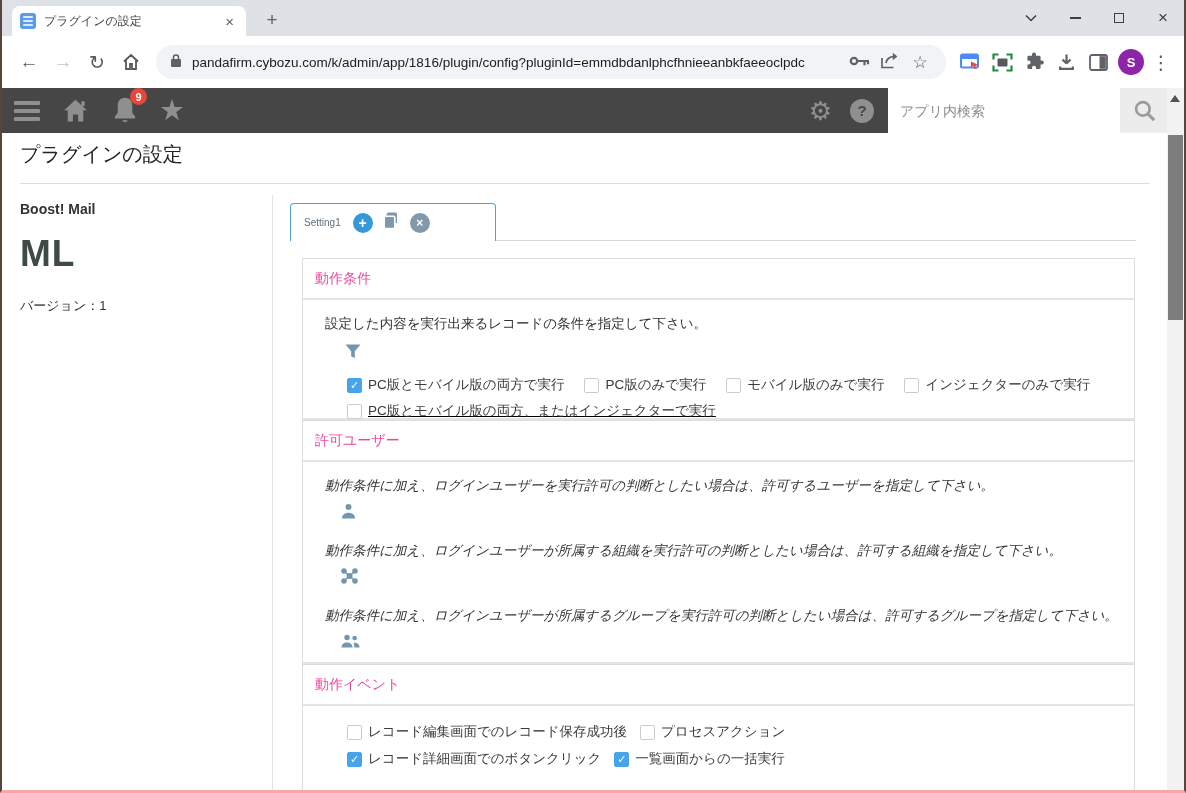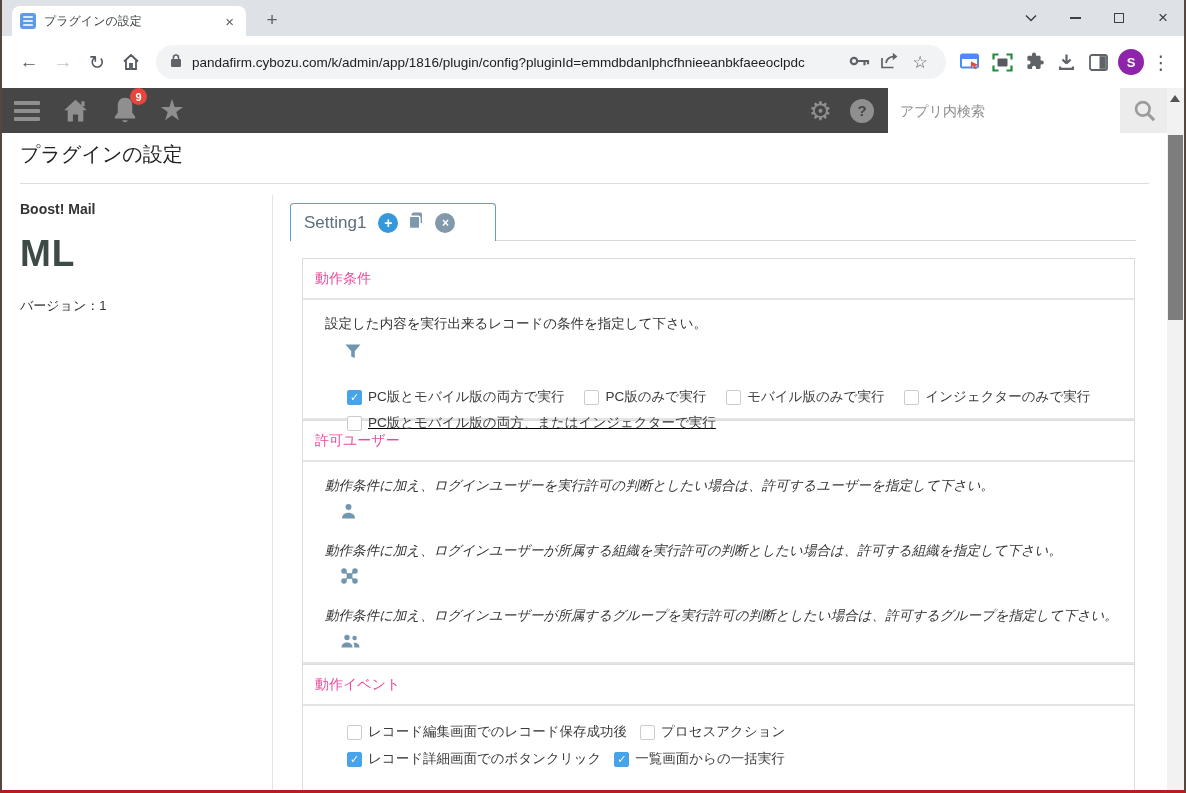--- a/index.html
+++ b/index.html
@@ -1,20 +1,20 @@
 <!DOCTYPE html>
 <html><head>
 <meta charset="utf-8">
 <style>
   * { box-sizing: border-box; }
   body { margin:0; background:#888; }
   .window{
     position:relative; width:1186px; height:793px; overflow:hidden;
     font-family:"Liberation Sans","DejaVu Sans",sans-serif; background:#fff;
-    border-left:2px solid #55463e; border-right:2px solid #55463e; border-bottom:3px solid #b91c1c;
+    border-left:2px solid #55463e; border-right:2px solid #55463e; border-bottom:3px solid #fca5a5;
   }
   
   .titlebar{position:absolute;top:0;left:0;right:0;height:36px;background:#dee1e6;}
   .btab{position:absolute;left:10px;top:6px;width:234px;height:30px;background:#fff;border-radius:8px 8px 0 0;display:flex;align-items:center;padding:0 8px;}
   .favicon{width:16px;height:16px;border-radius:3px;background:#5c9ce6;display:flex;flex-direction:column;justify-content:center;gap:2px;padding:0 3px;margin-right:8px;flex:none;}
   .favicon i{display:block;height:2px;background:#d9eafc;border-radius:1px;}
   .btab-title{font-size:12px;color:#3c4043;flex:1;white-space:nowrap;overflow:hidden;}
   .btab-close{font-size:15px;color:#5f6368;padding:0 4px;cursor:default;}
   .newtab{position:absolute;left:256px;top:6px;width:28px;height:28px;display:flex;align-items:center;justify-content:center;font-size:19px;color:#5f6368;}
   .wcontrols{position:absolute;right:6px;top:0;height:36px;display:flex;align-items:center;}
@@ -54,35 +54,35 @@
   .page{position:absolute;top:133px;left:0;right:17px;bottom:0;background:#fff;}
   .page-title{position:absolute;left:18px;top:8px;font-size:20px;font-weight:normal;color:#222;margin:0;}
   .title-divider{position:absolute;left:18px;right:18px;top:50px;height:1px;background:#ddd;}
   .side{position:absolute;left:18px;top:68px;width:235px;}
   .side-name{font-size:14px;font-weight:bold;color:#333;}
   .side-logo{font-size:37px;font-weight:bold;color:#3d4a45;margin-top:16px;letter-spacing:1px;}
   .side-version{font-size:13px;color:#333;margin-top:22px;}
   .side-divider{position:absolute;left:270px;top:62px;bottom:0;width:1px;background:#e3e3e3;}
   .main{position:absolute;left:288px;top:70px;width:860px;bottom:0;overflow:hidden;}
   .ptab{position:relative;z-index:2;width:206px;height:38px;background:#fff;border:1px solid #51a2d6;border-bottom:none;border-radius:4px 4px 0 0;display:flex;align-items:center;padding:0 13px;gap:9px;}
-  .ptab-label{font-size:17px;color:#5d6f7b;margin-right:3px;}
+  .ptab-label{font-size:10px;color:#5d6f7b;margin-right:3px;}
   .circle-btn{width:20px;height:20px;border-radius:50%;color:#fff;display:flex;align-items:center;justify-content:center;font-size:14px;font-weight:bold;line-height:1;flex:none;}
   .circle-btn.plus{background:#3598db;}
   .circle-btn.xc{background:#8299ab;font-size:12px;}
   .strip-line{position:absolute;top:37px;left:0;width:846px;height:1px;background:#d8d8d8;z-index:1;}
   .sections{margin:17px 0 0 12px;width:833px;}
   .sec-h{height:42px;display:flex;align-items:center;padding-left:12px;border:1px solid #dcdcdc;border-bottom:2px solid #e4e4e4;font-size:14px;color:#ec4899;background:#fff;}
   .sec-b{border:1px solid #dcdcdc;border-top:none;border-bottom:2px solid #e4e4e4;background:#fff;padding:16px 12px 0 22px;}
   .sec-b.conditions{height:120px;}
   .sec-b.permissions{height:202px;}
   .sec-b.events{height:100px;padding-top:17px;}
   .desc{font-size:13.5px;color:#333;line-height:16px;}
   .filter-wrap{margin:12px 0 0 20px;height:16px;}
   .cbrow{display:flex;gap:13px;margin-left:22px;align-items:center;flex-wrap:nowrap;}
-  .cbrow.r1{margin-top:28px;gap:20px;}
+  .cbrow.r1{margin-top:16px;gap:20px;}
   .cbrow.r2{margin-top:8px;text-decoration:underline;}
   .cbrow.e1{margin-top:0;}
   .cbrow.e2{margin-top:9px;}
   .cb{display:flex;align-items:center;gap:6px;cursor:default;}
   .cbx{width:15px;height:15px;border:1px solid #ccc;border-radius:2px;background:#fff;display:flex;align-items:center;justify-content:center;flex:none;}
   .cbx.checked{background:#47a3ea;border-color:#47a3ea;}
   .cbx.checked::after{content:"✓";color:#fff;font-size:11px;font-weight:bold;line-height:1;}
   .cb-label{font-size:13.5px;color:#3b3b3b;white-space:nowrap;}
   .perm{margin-bottom:24px;font-style:italic;}
   .perm-icon{margin:9px 0 0 16px;height:16px;}

